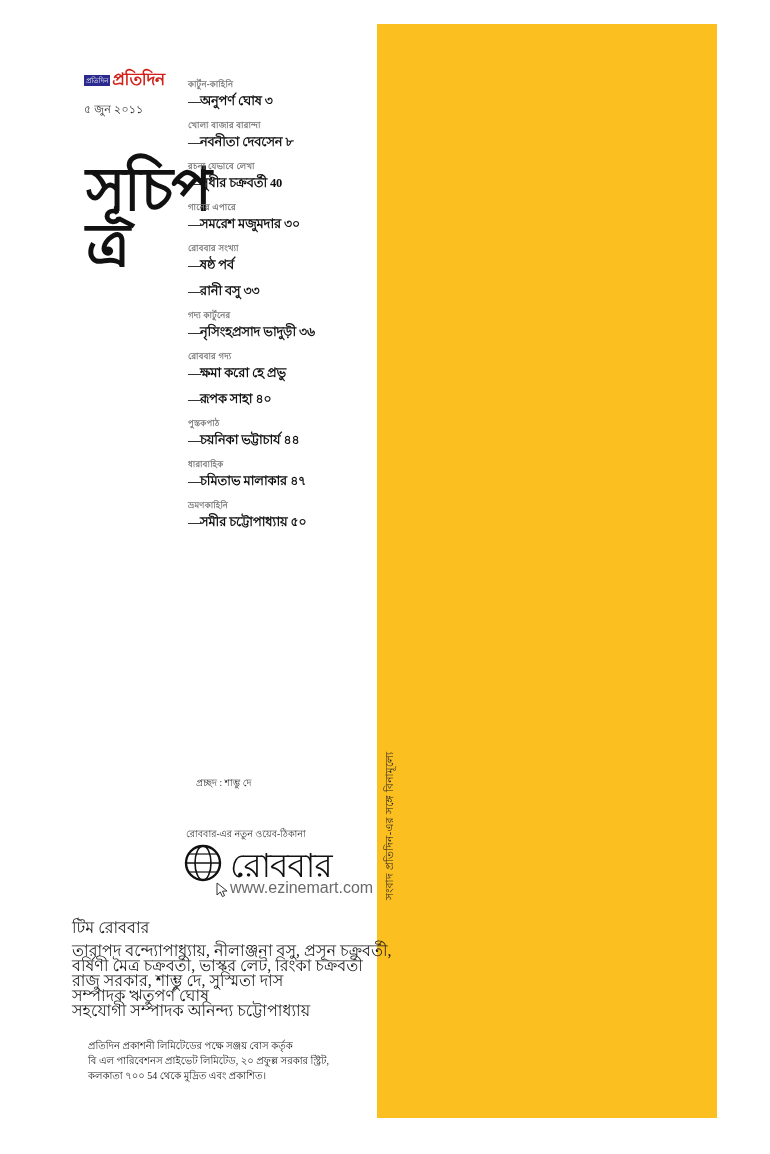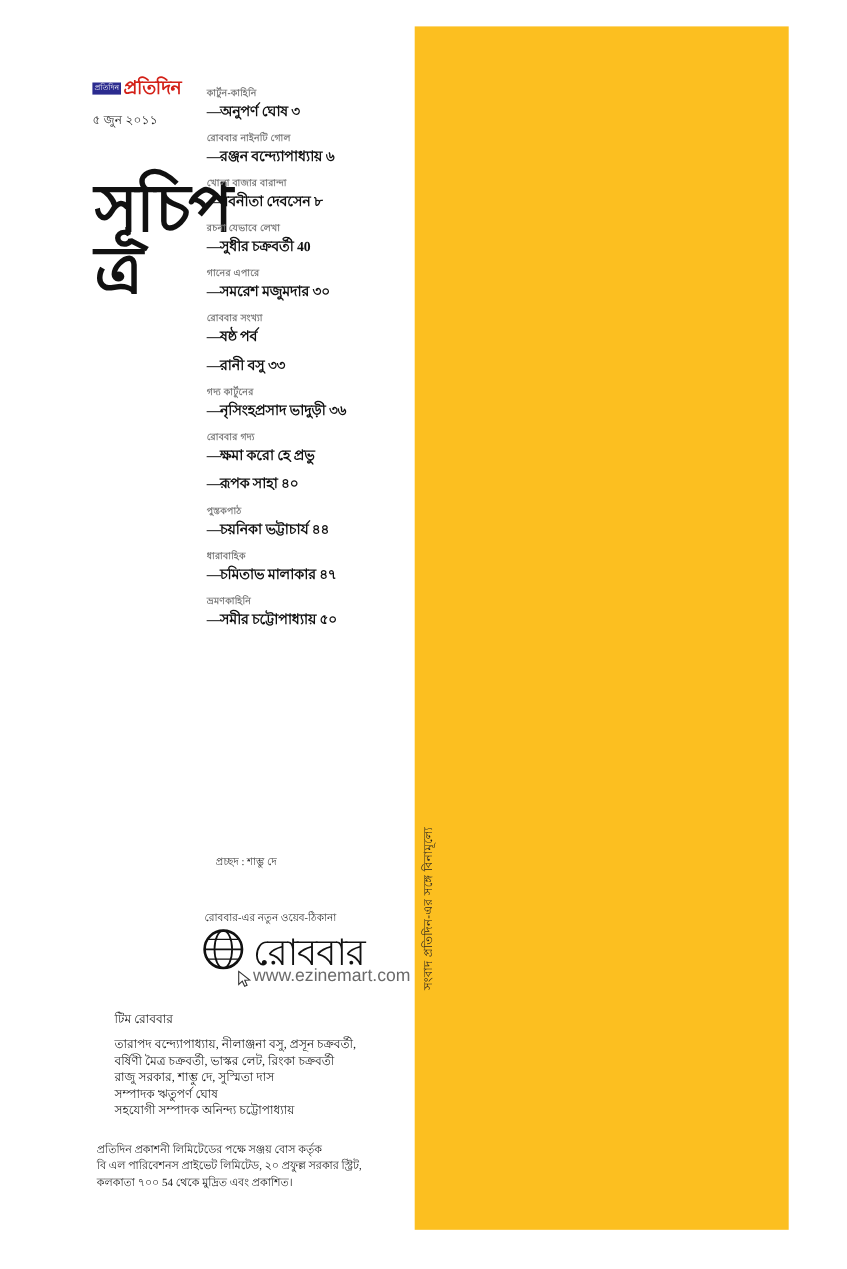--- a/index.html
+++ b/index.html
@@ -158,24 +158,24 @@
   }
   .cursor-icon {
     position: absolute;
     left: 32px;
     top: 40px;
   }
 
   
   .team {
     position: absolute;
-    left: 104px;
+    left: 72px;
     top: 920px;
     width: 270px;
-    font-size: 11px;
+    font-size: 16px;
     line-height: 15px;
     color: #1a1a1a;
   }
   .team-head { margin-bottom: 8px; }
   .team-line { white-space: nowrap; }
 
   
   .imprint {
     position: absolute;
     left: 88px;
@@ -196,24 +196,20 @@
   <span class="logo-mark">প্রতিদিন</span><span class="logo-word">প্রতিদিন</span>
   <div class="logo-date">৫ জুন ২০১১</div>
 </div>
 
 <div class="big-title">সূচিপত্র</div>
 
 <div class="contents">
   <div class="toc-item">
     <div class="toc-cat">কার্টুন-কাহিনি</div>
     <div class="toc-title"><span class="dash">—</span><span>অনুপর্ণ ঘোষ</span> <span class="toc-page">৩</span></div>
-  </div>
-  <div class="toc-item">
-    <div class="toc-cat">রোববার নাইনটি গোল</div>
-    <div class="toc-title"><span class="dash">—</span><span>রঞ্জন বন্দ্যোপাধ্যায়</span> <span class="toc-page">৬</span></div>
   </div>
   <div class="toc-item">
     <div class="toc-cat">খোলা বাজার বারান্দা</div>
     <div class="toc-title"><span class="dash">—</span><span>নবনীতা দেবসেন</span> <span class="toc-page">৮</span></div>
   </div>
   <div class="toc-item">
     <div class="toc-cat">রচনা যেভাবে লেখা</div>
     <div class="toc-title"><span class="dash">—</span><span>সুধীর চক্রবর্তী</span> <span class="toc-page">40</span></div>
   </div>
   <div class="toc-item">

